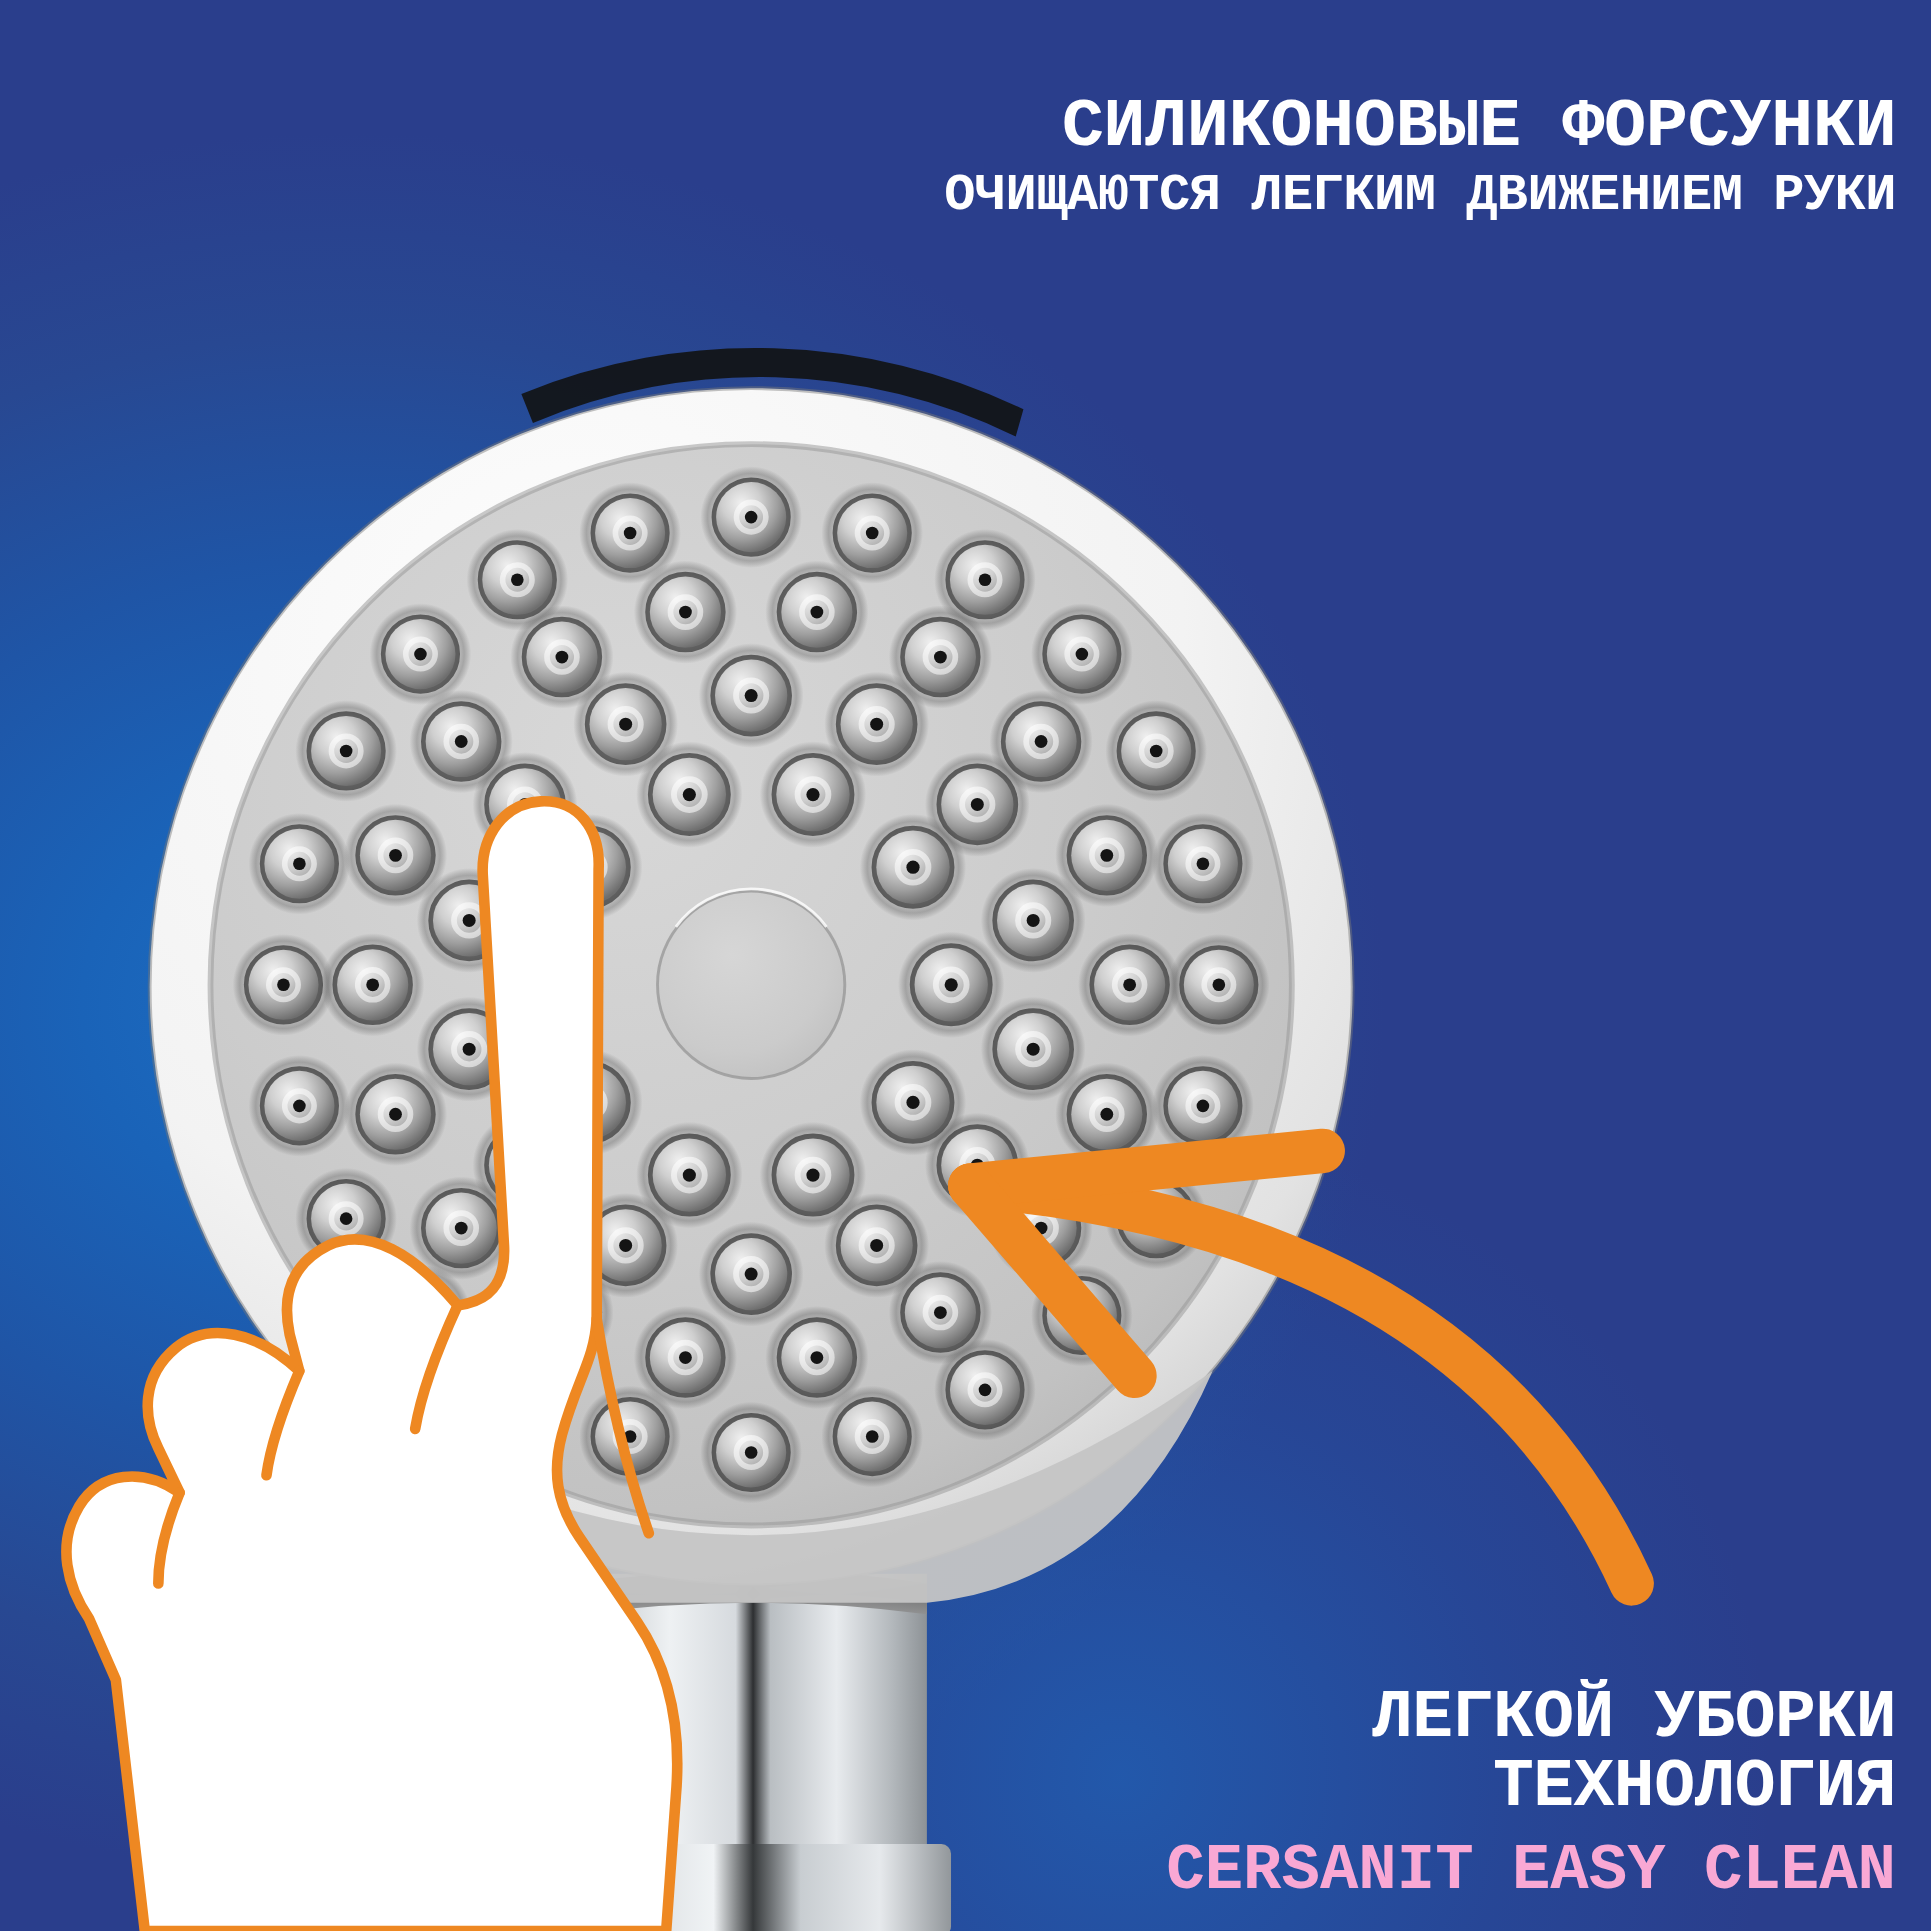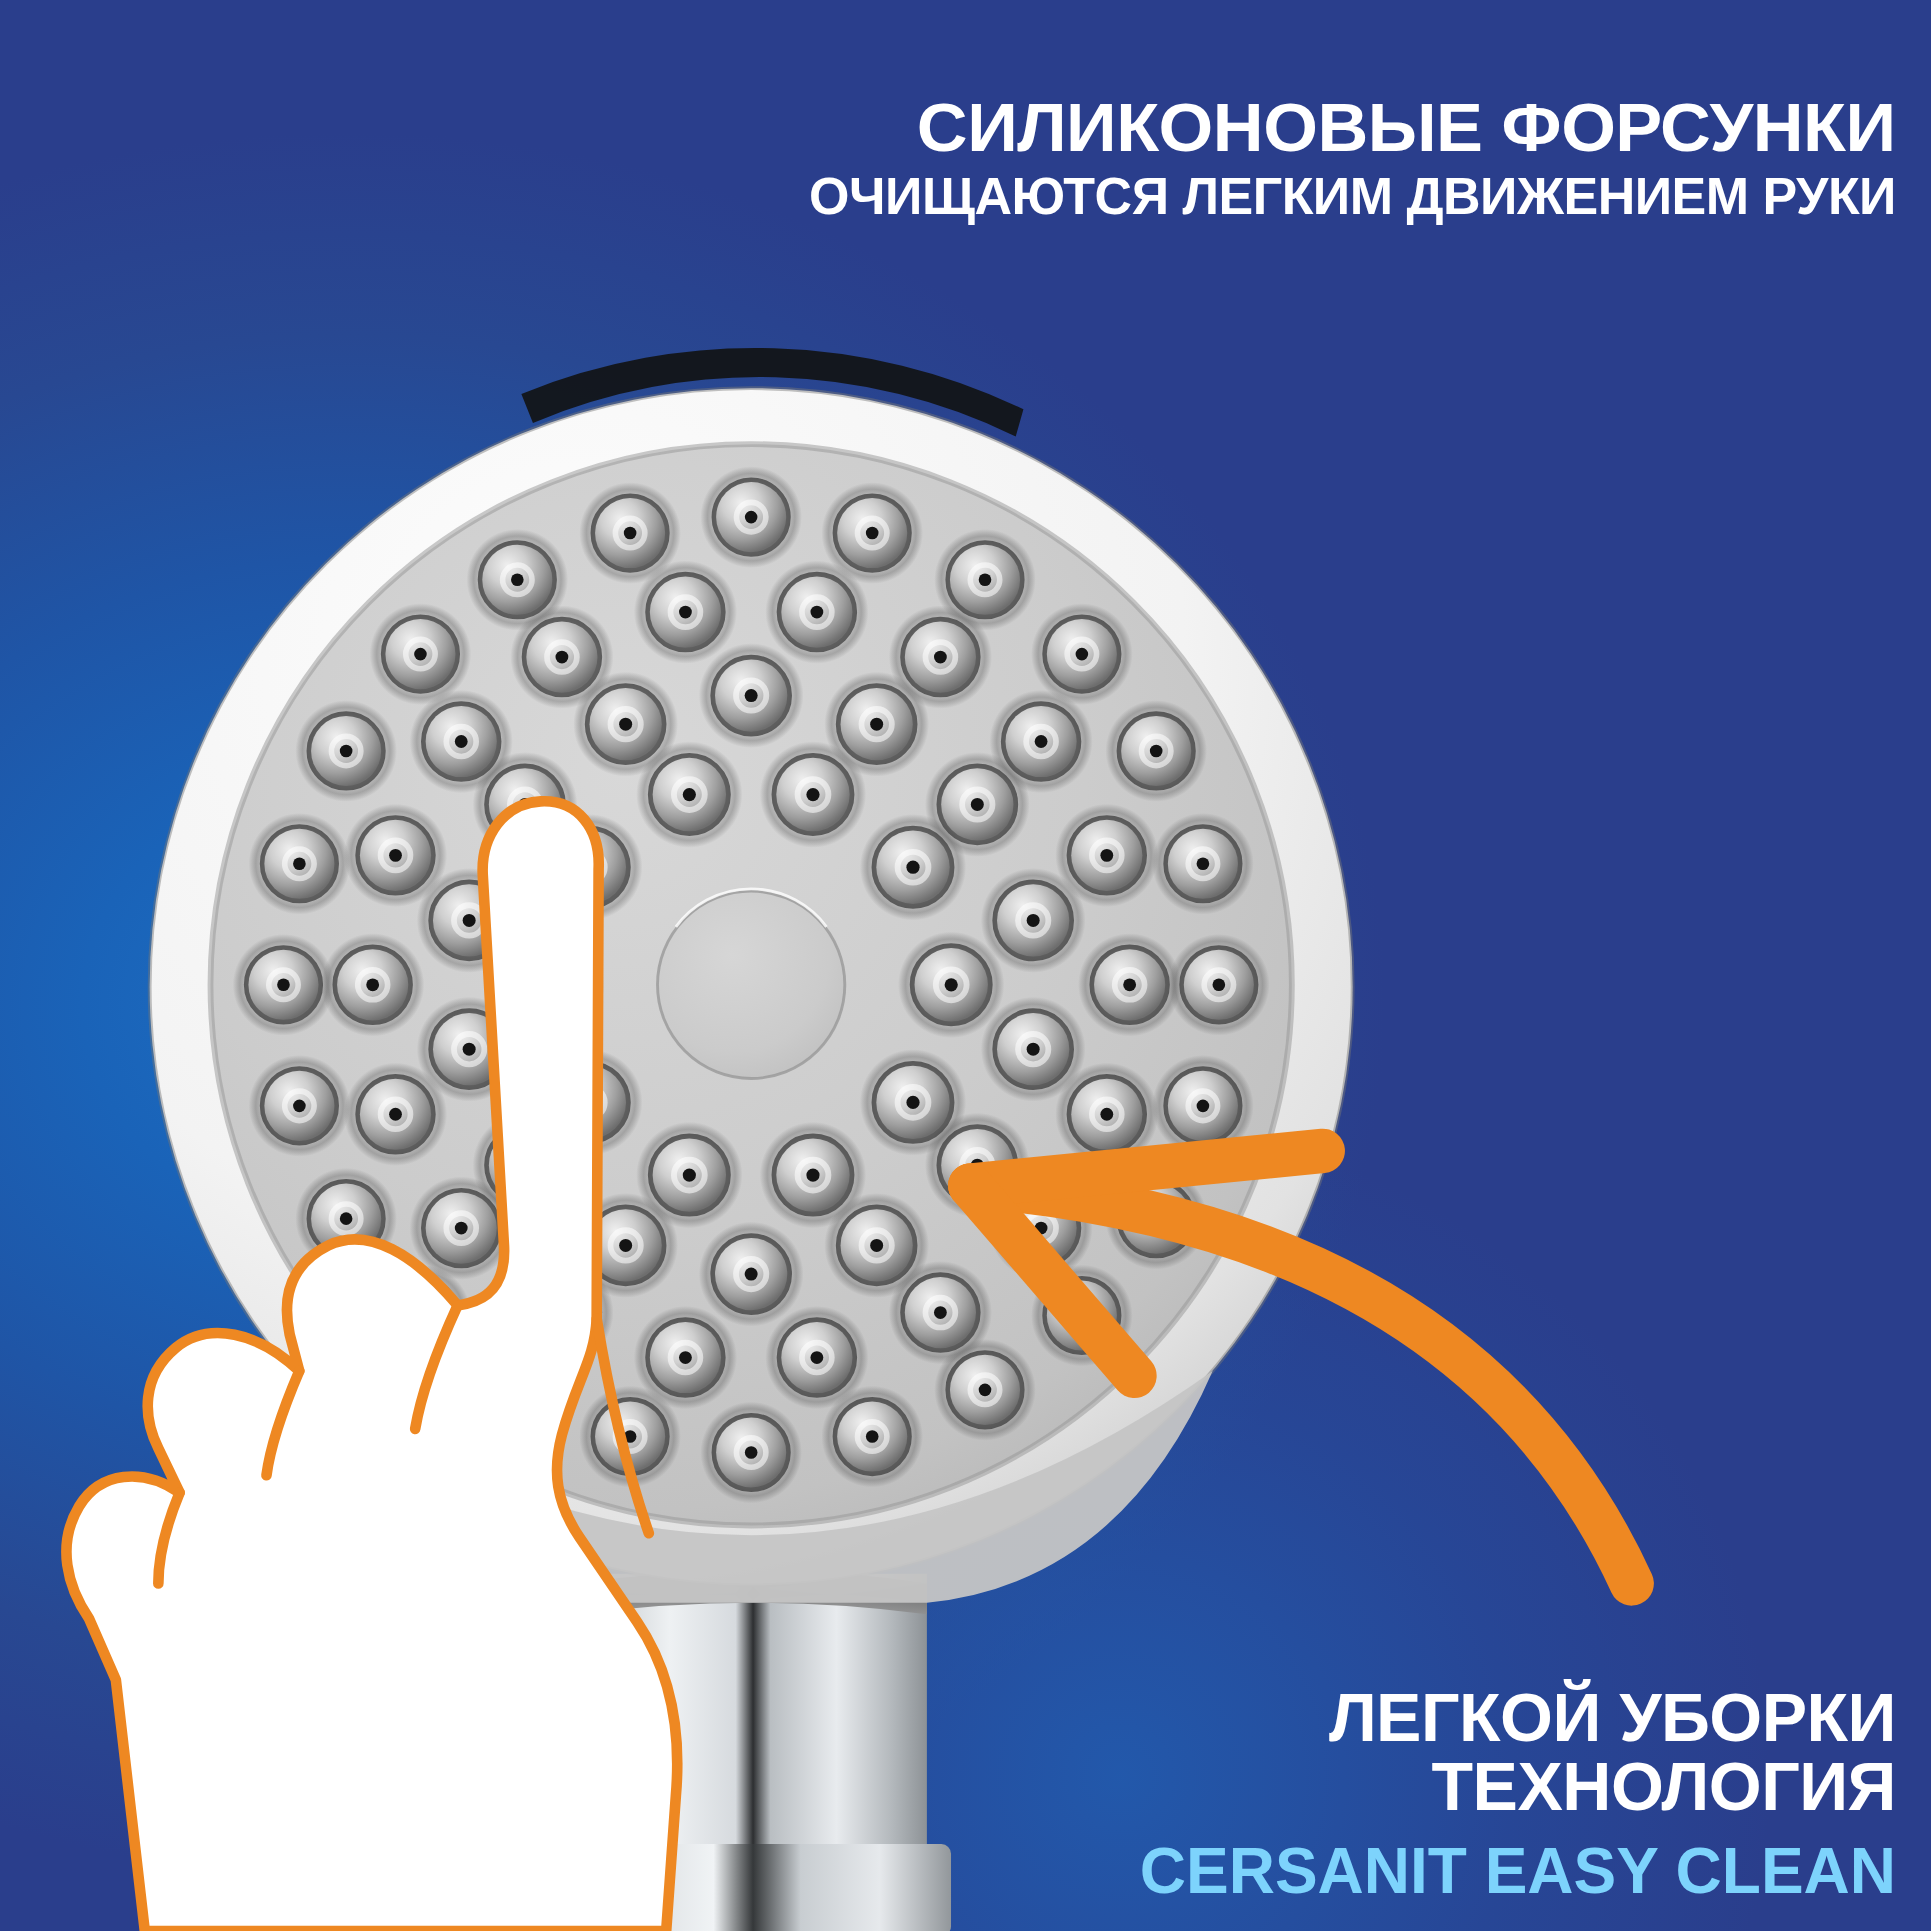--- a/index.html
+++ b/index.html
@@ -1,21 +1,21 @@
 <!DOCTYPE html>
 <html><head>
 <meta charset="utf-8">
 <style>
   html,body{margin:0;padding:0;background:#222;}
   *{box-sizing:border-box;}
   #stage{
     position:relative;
     width:1931px;height:1931px;
     overflow:hidden;
-    font-family:Liberation Sans, sans-serif;
+    font-family:Liberation Mono, monospace;
     padding-left:8px;
   }
   
   #bg{
     position:absolute;inset:0;
     background:#2a3e8c;
   }
   #bg-glow{
     position:absolute;inset:0;
     background:radial-gradient(ellipse 1207px 1014px at 18% 52%,
@@ -60,21 +60,21 @@
   }
   .br-line{
     color:#ffffff;
     font-weight:bold;
     font-size:68px;
     text-transform:uppercase;
     letter-spacing:-0.5px;
     display:block;
   }
   #br-brand{
-    color:#7dd3fc;
+    color:#f9a8d4;
     font-weight:bold;
     font-size:64px;
     letter-spacing:0px;
     display:block;
     margin-top:17.4px;
     margin-left:19px;
   }
 
   
   #shower{

